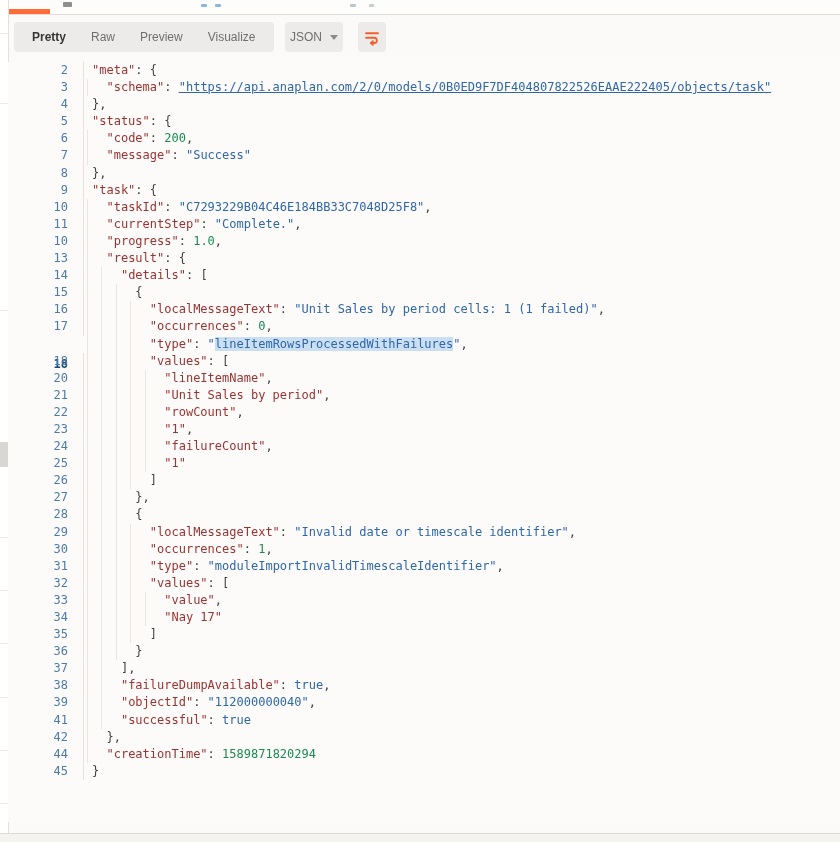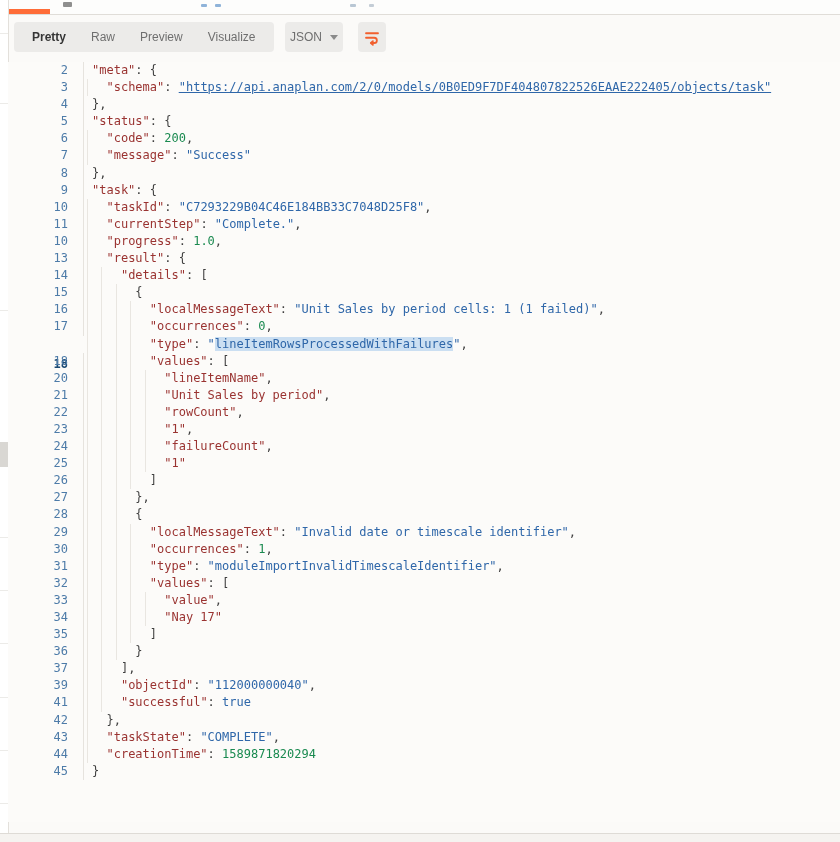--- a/index.html
+++ b/index.html
@@ -333,41 +333,42 @@
     </div>
     <div class="cl">
       <span class="guide" style="left: 79px;"></span>
       <span class="guide" style="left: 93.45px;"></span>
       <span class="ln">37</span>
       <span class="cc">    <span class="tk-p">],</span></span>
     </div>
     <div class="cl">
       <span class="guide" style="left: 79px;"></span>
       <span class="guide" style="left: 93.45px;"></span>
+      <span class="ln">38</span>
+      <span class="cc">    <span class="tk-k">"failureDumpAvailable"</span><span class="tk-p">: </span><span class="tk-v">true</span><span class="tk-p">,</span></span>
+    </div>
+    <div class="cl">
+      <span class="guide" style="left: 79px;"></span>
+      <span class="guide" style="left: 93.45px;"></span>
       <span class="ln">39</span>
       <span class="cc">    <span class="tk-k">"objectId"</span><span class="tk-p">: </span><span class="tk-v">"112000000040"</span><span class="tk-p">,</span></span>
     </div>
     <div class="cl">
       <span class="guide" style="left: 79px;"></span>
       <span class="guide" style="left: 93.45px;"></span>
       <span class="ln">41</span>
       <span class="cc">    <span class="tk-k">"successful"</span><span class="tk-p">: </span><span class="tk-v">true</span></span>
     </div>
     <div class="cl">
       <span class="guide" style="left: 79px;"></span>
       <span class="ln">42</span>
       <span class="cc">  <span class="tk-p">},</span></span>
     </div>
     <div class="cl">
       <span class="guide" style="left: 79px;"></span>
-      <span class="ln">43</span>
-      <span class="cc">  <span class="tk-k">"taskState"</span><span class="tk-p">: </span><span class="tk-v">"COMPLETE"</span><span class="tk-p">,</span></span>
-    </div>
-    <div class="cl">
-      <span class="guide" style="left: 79px;"></span>
       <span class="ln">44</span>
       <span class="cc">  <span class="tk-k">"creationTime"</span><span class="tk-p">: </span><span class="tk-n">1589871820294</span></span>
     </div>
     <div class="cl">
       <span class="ln">45</span>
       <span class="cc"><span class="tk-p">}</span></span>
     </div>
   </div>
 
 <div class="footer"></div>

